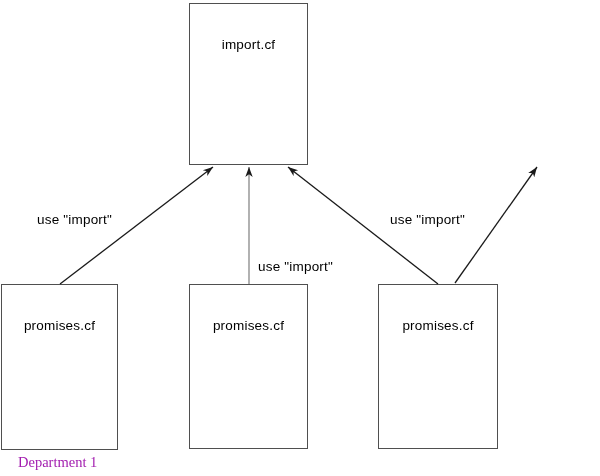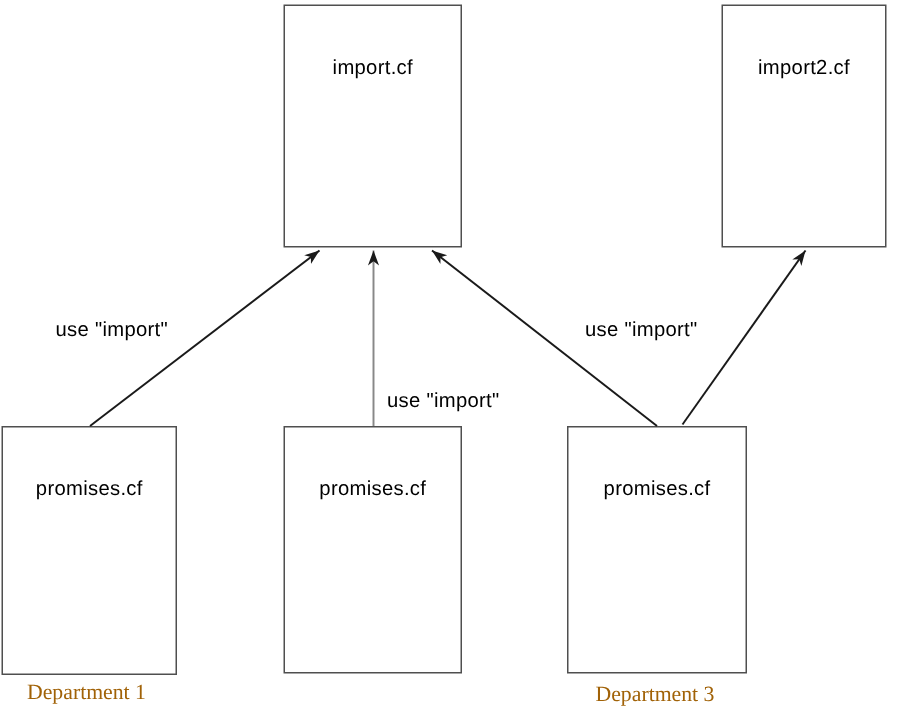--- a/index.html
+++ b/index.html
@@ -44,21 +44,21 @@
     letter-spacing: 0.2px;
   }
   #edge-label-1 { left: 37px;  top: 212px; }
   #edge-label-2 { left: 258px; top: 259px; }
   #edge-label-3 { left: 390px; top: 212px; }
 
   .caption {
     position: absolute;
     font-family: "Liberation Serif", serif;
     font-size: 14.5px;
-    color: #a16207;
+    color: #a21caf;
     white-space: nowrap;
   }
   #caption-1 { left: 18px;  top: 454px; }
   #caption-2 { left: 213px; top: 457px; }
   #caption-3 { left: 397px; top: 455px; }
 
   #connector-svg {
     position: absolute;
     left: 0;
     top: 0;
@@ -67,42 +67,38 @@
 </style>
 </head>
 <body>
 
 <div id="canvas">
 
   <div class="node" id="node-import">
     <span class="node-label">import.cf</span>
   </div>
 
-  <div class="node" id="node-import2">
-    <span class="node-label">import2.cf</span>
-  </div>
 
   <div class="node" id="node-promises1">
     <span class="node-label">promises.cf</span>
   </div>
 
   <div class="node" id="node-promises2">
     <span class="node-label">promises.cf</span>
   </div>
 
   <div class="node" id="node-promises3">
     <span class="node-label">promises.cf</span>
   </div>
 
   <span class="edge-label" id="edge-label-1">use "import"</span>
   <span class="edge-label" id="edge-label-2">use "import"</span>
   <span class="edge-label" id="edge-label-3">use "import"</span>
 
   <span class="caption" id="caption-1">Department 1</span>
-  <span class="caption" id="caption-3">Department 3</span>
 
   <svg id="connector-svg" width="600" height="476" viewBox="0 0 600 476">
     <defs>
       <marker id="arrowhead" markerUnits="userSpaceOnUse" markerWidth="11" markerHeight="9" refX="10" refY="4.5" orient="auto">
         <path d="M0,0.8 L10,4.5 L0,8.2 L2.8,4.5 Z" fill="#1a1a1a"></path>
       </marker>
     </defs>
     <line x1="60" y1="284" x2="213" y2="167" stroke="#1a1a1a" stroke-width="1.3" marker-end="url(#arrowhead)"></line>
     <line x1="249" y1="284" x2="249" y2="167" stroke="#888888" stroke-width="1.3" marker-end="url(#arrowhead)"></line>
     <line x1="438" y1="284" x2="288" y2="167" stroke="#1a1a1a" stroke-width="1.3" marker-end="url(#arrowhead)"></line>

